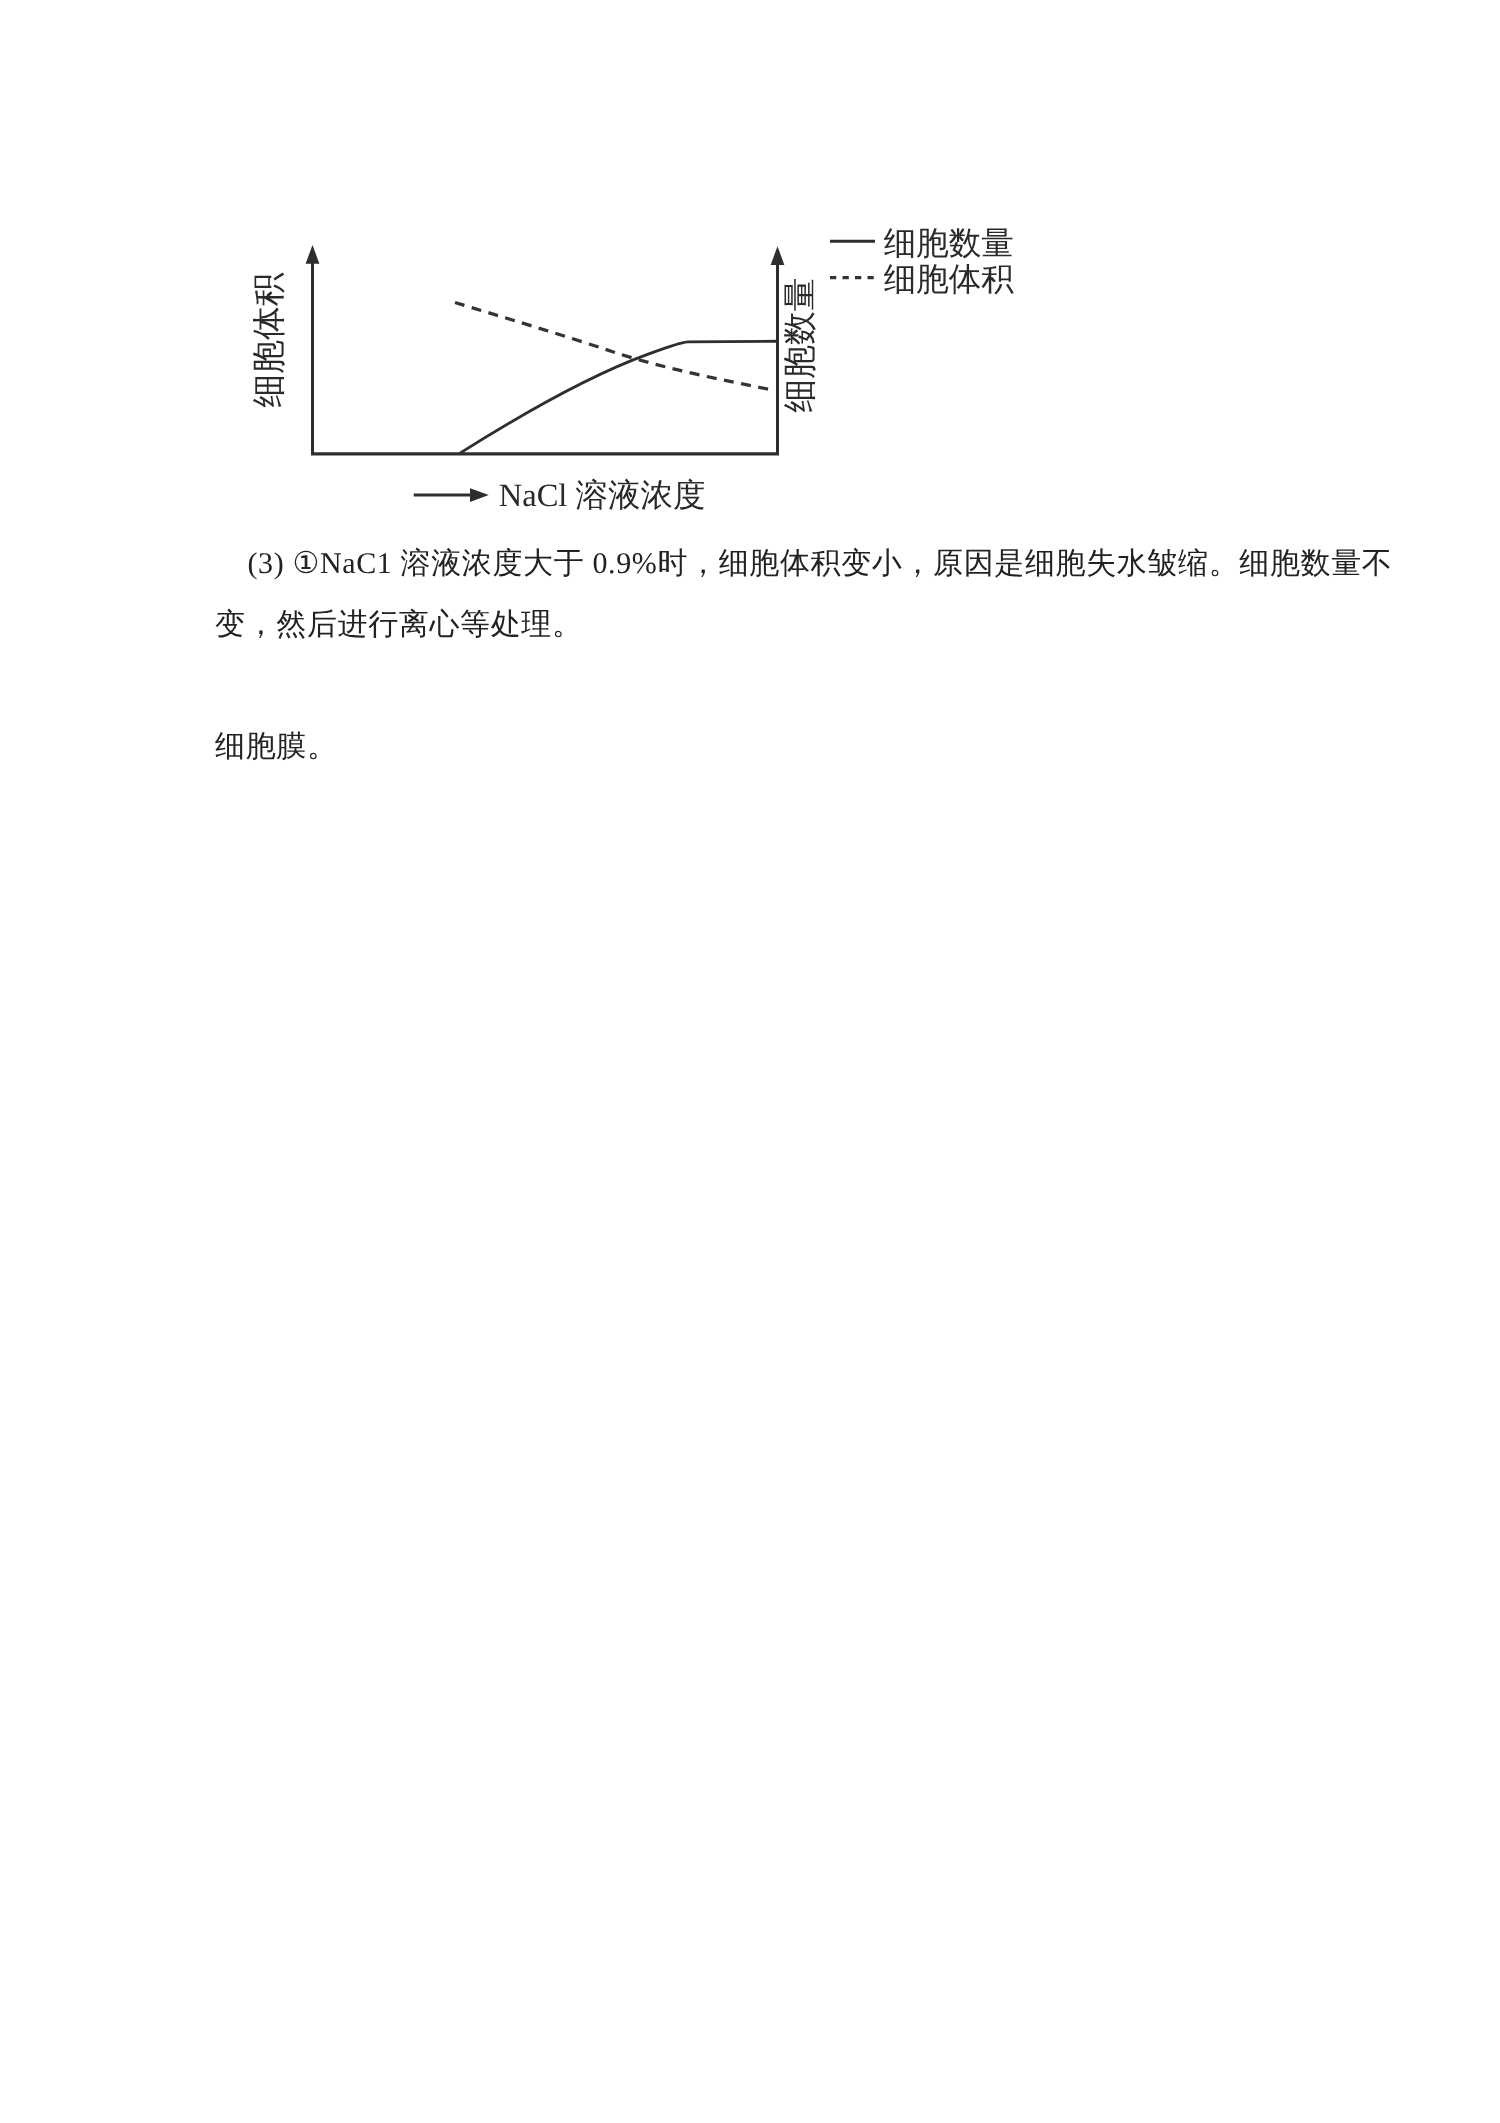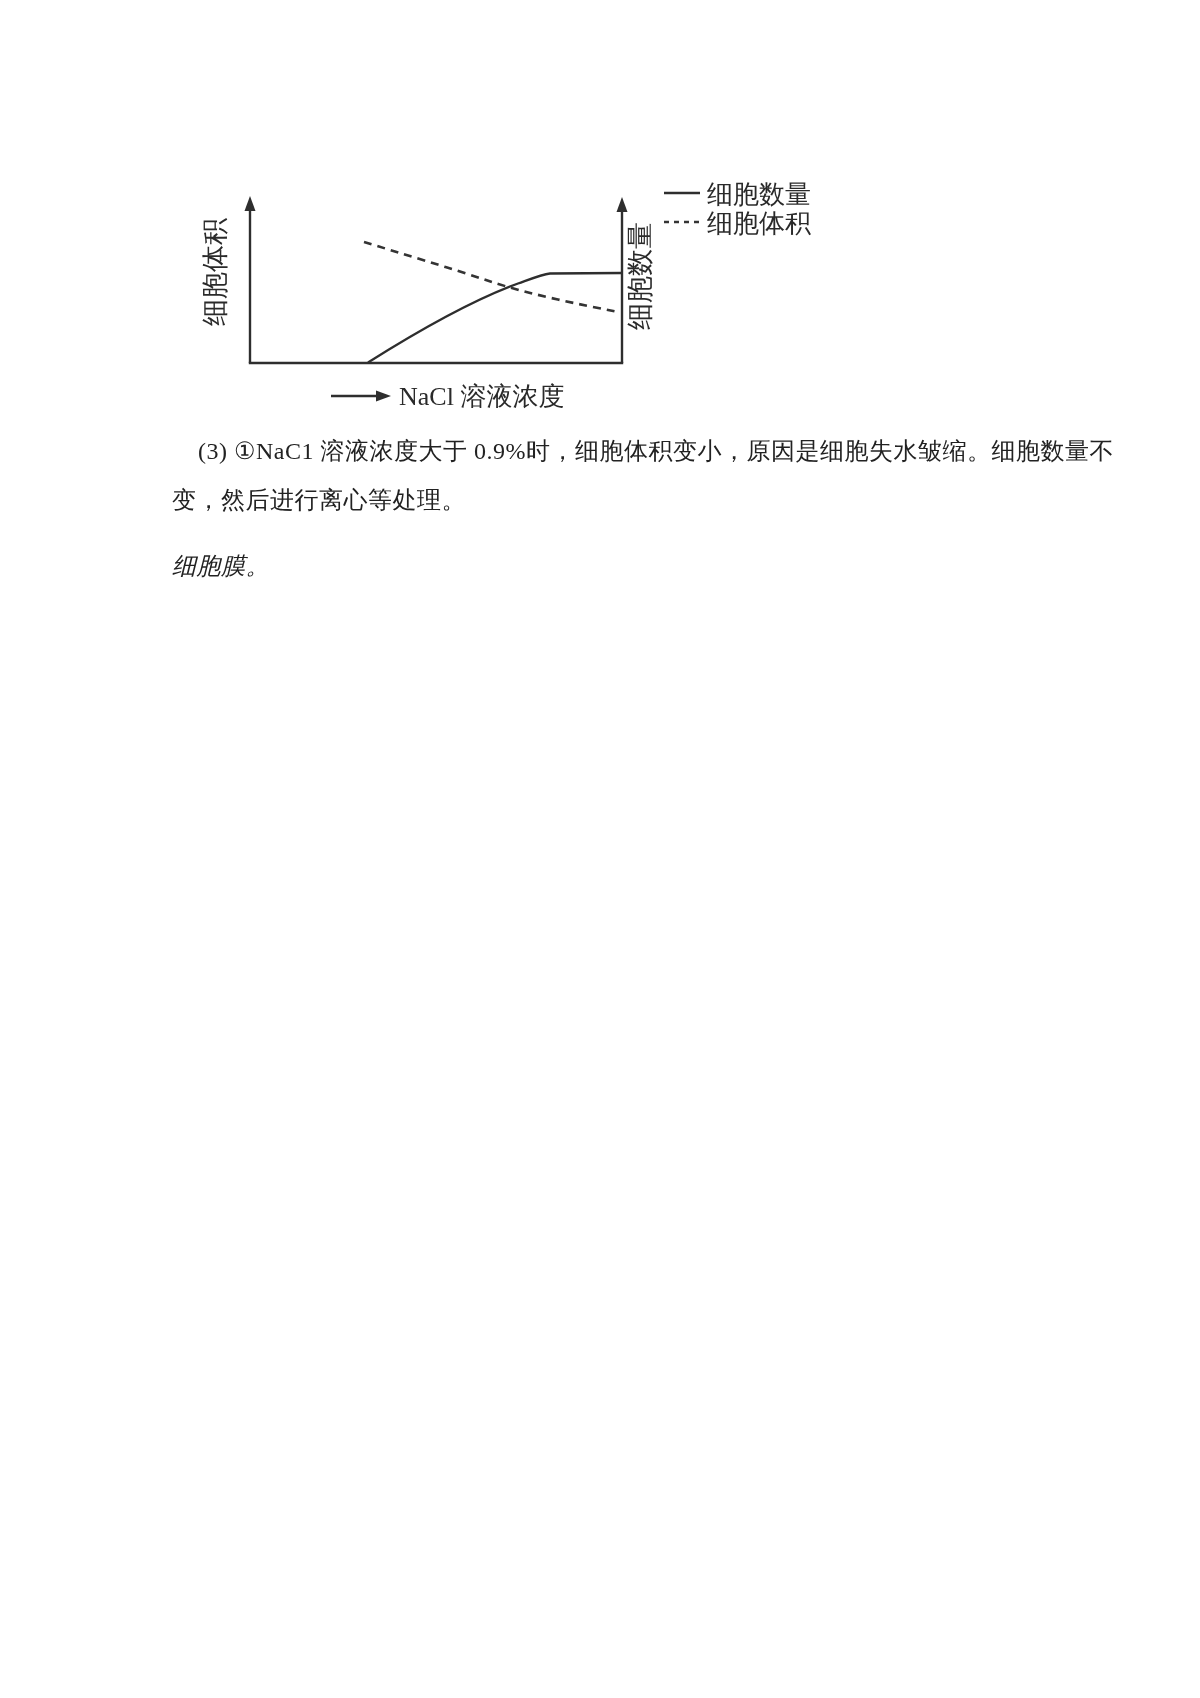--- a/index.html
+++ b/index.html
@@ -38,21 +38,21 @@
     position: absolute;
     font-size: 24px;
     line-height: 30px;
     white-space: nowrap;
     letter-spacing: 0.5px;
     color: #222222;
   }
   .answer-line.l1 { left: 198px; top: 436px; text-align: center; }
   .answer-line.l2 { left: 172px; top: 485px; }
   .answer-line.l3 { left: 217px; top: 534px; }
-  .answer-line.l4 { left: 172px; top: 551px; font-style: italic; }
+  .answer-line.l4 { left: 172px; top: 583px; }
 </style>
 </head>
 <body>
 
 <div class="page">
 
   <div class="chart-wrap">
     <svg width="660" height="260" viewBox="190 155 660 260">
 
       <line x1="250" y1="363" x2="250" y2="208" stroke="#2e2e2e" stroke-width="2.4"></line>

